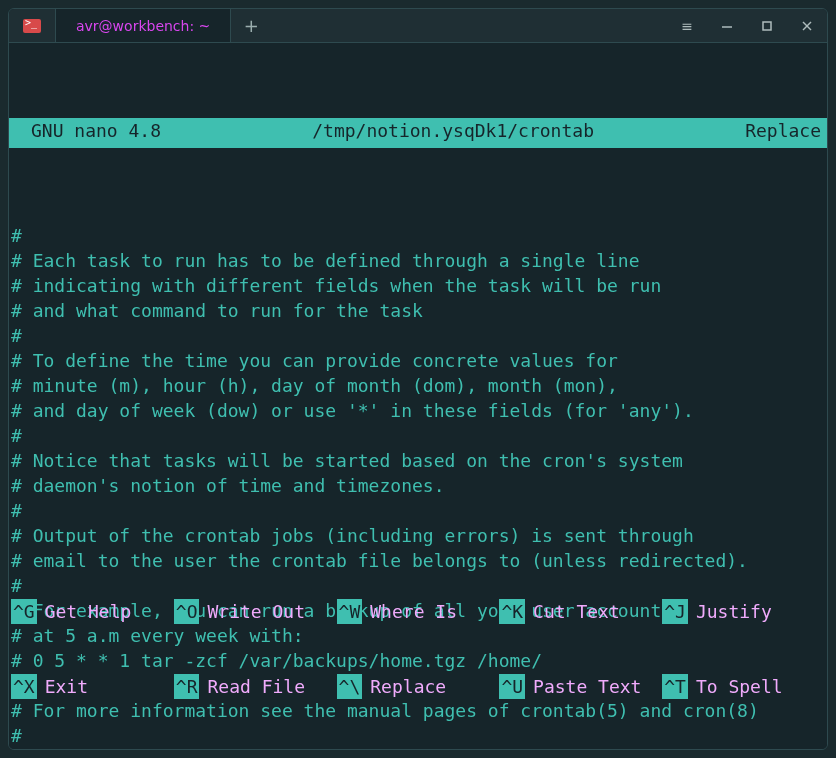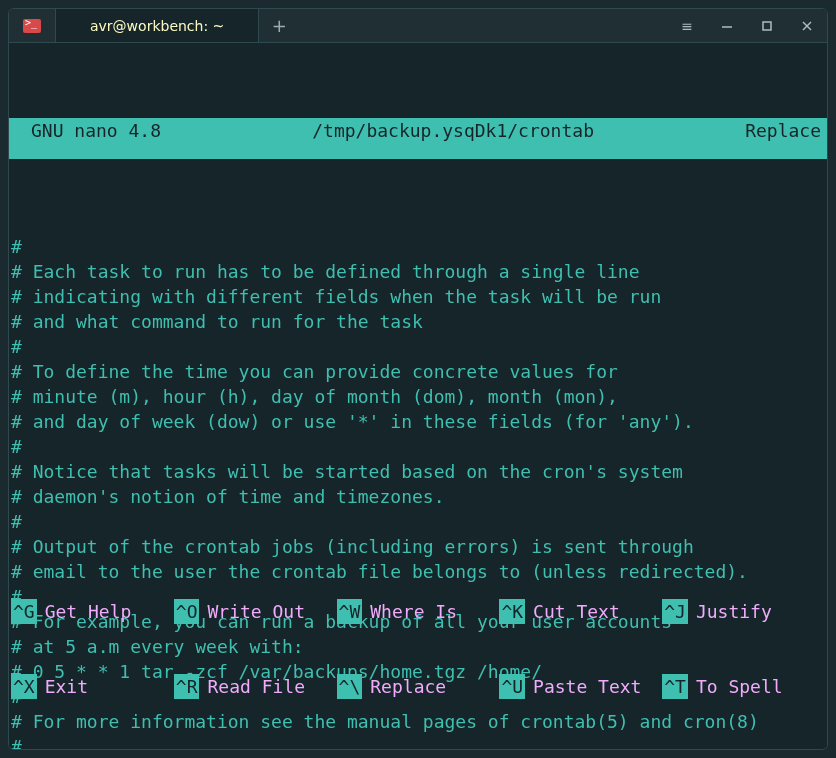--- a/index.html
+++ b/index.html
@@ -45,24 +45,24 @@
     position: absolute;
     top: -2px; left: 2px;
     font-size: 10px;
     color: #fff;
     font-family: monospace;
   }
   .tab {
     border-left: 1px solid #2e4a4f;
     border-right: 1px solid #2e4a4f;
     background: #16252a;
-    padding: 0 34px;
+    padding: 0 20px;
     display: flex;
     align-items: center;
-    color: #fef9c3;
+    color: #d946ef;
   }
   .new-tab {
     width: 40px;
     display: flex;
     align-items: center;
     justify-content: center;
     color: #9aaeae;
     font-size: 18px;
   }
   .titlebar .spacer { flex: 1; }
@@ -87,21 +87,21 @@
     position: relative;
   }
 
   
   
   .nano-header {
     background: #3fbfb0;
     color: #16252a;
     display: flex;
     padding: 0 6px 0 22px;
-    height: 41px;
+    height: 30px;
     line-height: 25px;
   }
   .nano-header .fname { flex:1; text-align:center; }
   .nano-header .status { }
 
   .editor-body {
     padding: 0 2px;
   }
   .comment { color: #3fbfb0; }
 
@@ -160,21 +160,21 @@
           <line x1="3" y1="3" x2="11" y2="11" stroke="#aebcbc" stroke-width="1.5"></line>
           <line x1="11" y1="3" x2="3" y2="11" stroke="#aebcbc" stroke-width="1.5"></line>
         </svg>
     </div>
   </div>
 
   <div class="terminal">
 
     <div class="nano-header">
       <span>GNU nano 4.8</span>
-      <span class="fname">/tmp/backup.ysqDk1/crontab</span>
+      <span class="fname">/tmp/notion.ysqDk1/crontab</span>
       <span class="status">Replace</span>
     </div>
 
     <div class="editor-body" id="editor-body"><div class="comment">#</div><div class="comment"># Each task to run has to be defined through a single line</div><div class="comment"># indicating with different fields when the task will be run</div><div class="comment"># and what command to run for the task</div><div class="comment">#</div><div class="comment"># To define the time you can provide concrete values for</div><div class="comment"># minute (m), hour (h), day of month (dom), month (mon),</div><div class="comment"># and day of week (dow) or use '*' in these fields (for 'any').</div><div class="comment">#</div><div class="comment"># Notice that tasks will be started based on the cron's system</div><div class="comment"># daemon's notion of time and timezones.</div><div class="comment">#</div><div class="comment"># Output of the crontab jobs (including errors) is sent through</div><div class="comment"># email to the user the crontab file belongs to (unless redirected).</div><div class="comment">#</div><div class="comment"># For example, you can run a backup of all your user accounts</div><div class="comment"># at 5 a.m every week with:</div><div class="comment"># 0 5 * * 1 tar -zcf /var/backups/home.tgz /home/</div><div class="comment">#</div><div class="comment"># For more information see the manual pages of crontab(5) and cron(8)</div><div class="comment">#</div><div class="comment"># m h  dom mon dow   command</div></div>
 
     <div class="shortcut-bar">
       <div class="shortcut-row" id="sc-row1"><div class="shortcut-cell c1"><span class="key">^G</span><span class="desc">Get Help</span></div><div class="shortcut-cell c2"><span class="key">^O</span><span class="desc">Write Out</span></div><div class="shortcut-cell c3"><span class="key">^W</span><span class="desc">Where Is</span></div><div class="shortcut-cell c4"><span class="key">^K</span><span class="desc">Cut Text</span></div><div class="shortcut-cell c5"><span class="key">^J</span><span class="desc">Justify</span></div></div>
       <div class="shortcut-row" id="sc-row2"><div class="shortcut-cell c1"><span class="key">^X</span><span class="desc">Exit</span></div><div class="shortcut-cell c2"><span class="key">^R</span><span class="desc">Read File</span></div><div class="shortcut-cell c3"><span class="key">^\</span><span class="desc">Replace</span></div><div class="shortcut-cell c4"><span class="key">^U</span><span class="desc">Paste Text</span></div><div class="shortcut-cell c5"><span class="key">^T</span><span class="desc">To Spell</span></div></div>
     </div>
 

